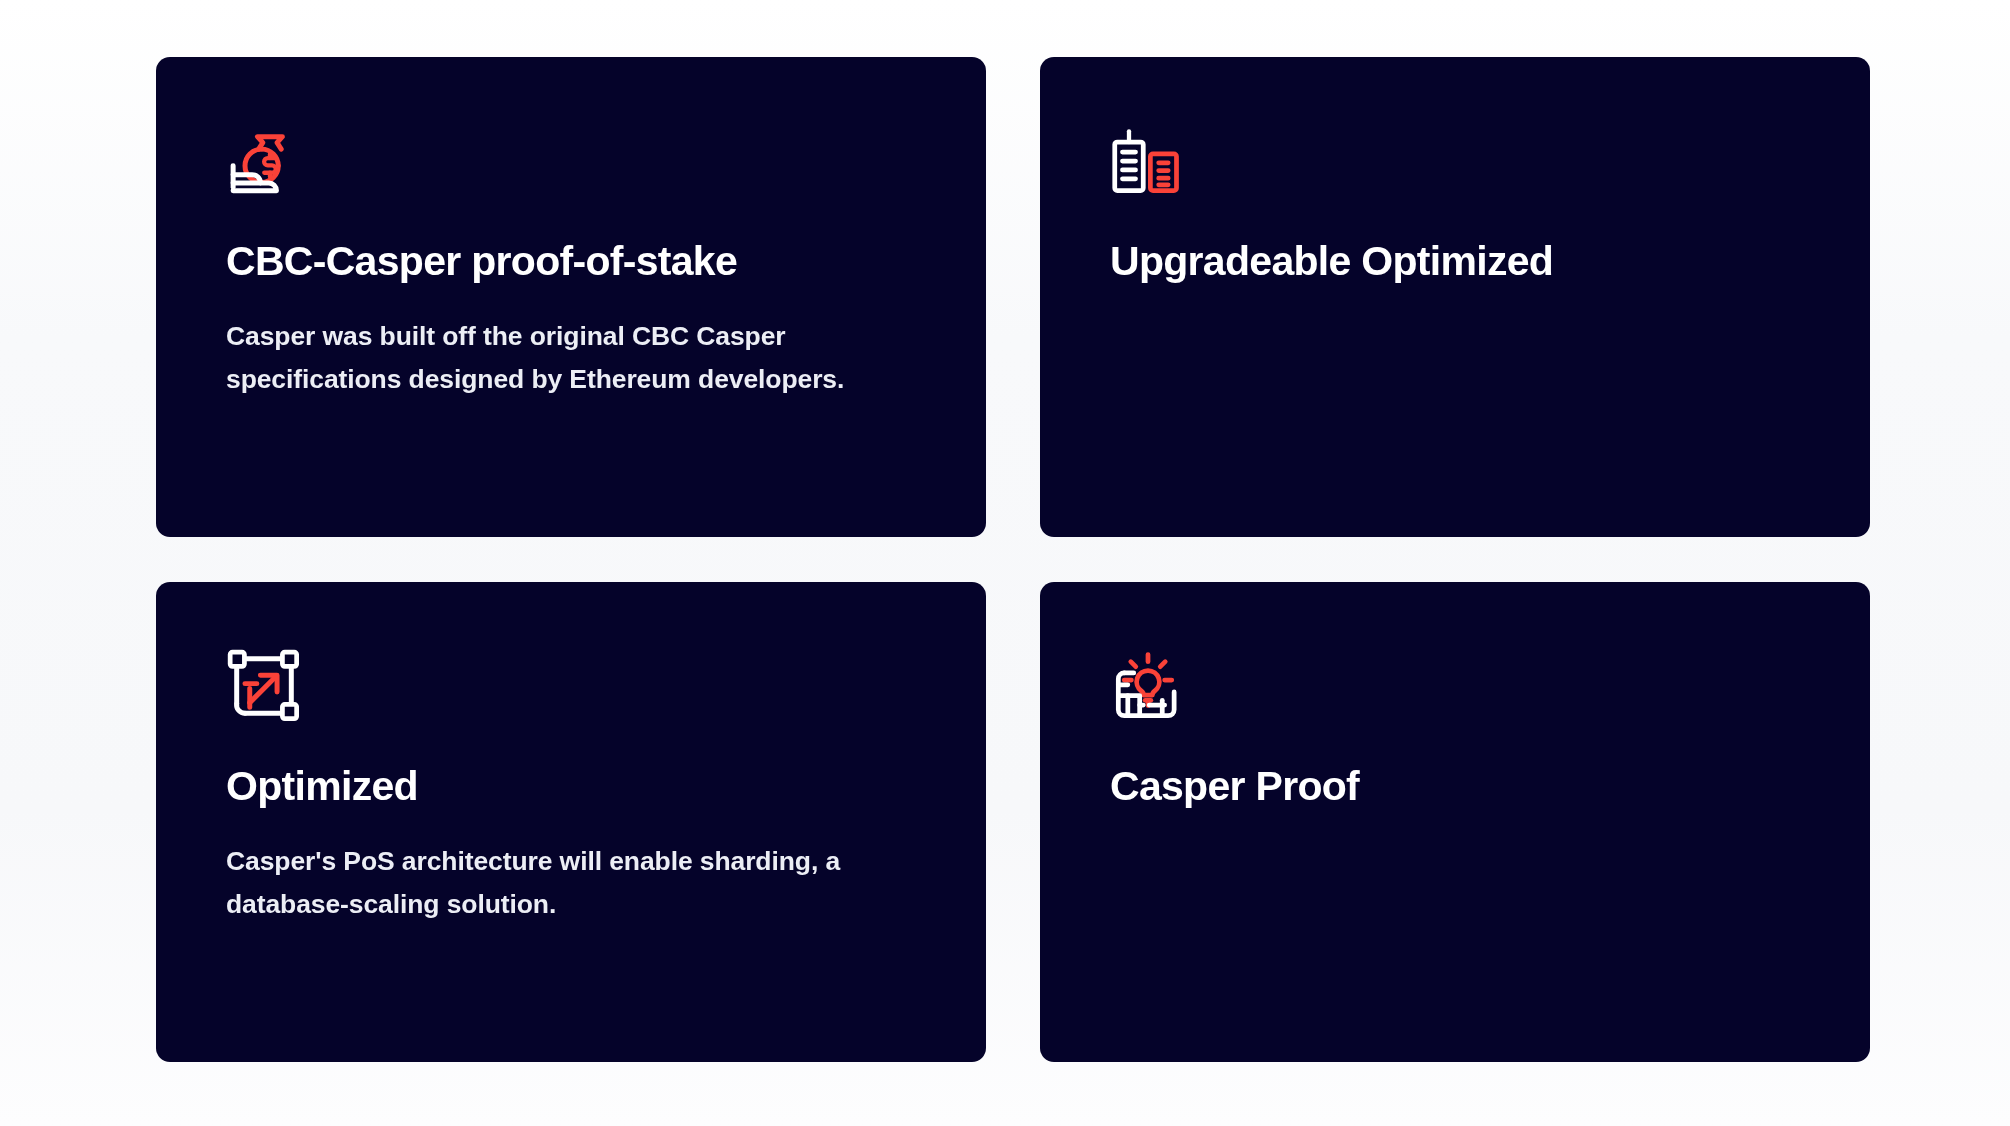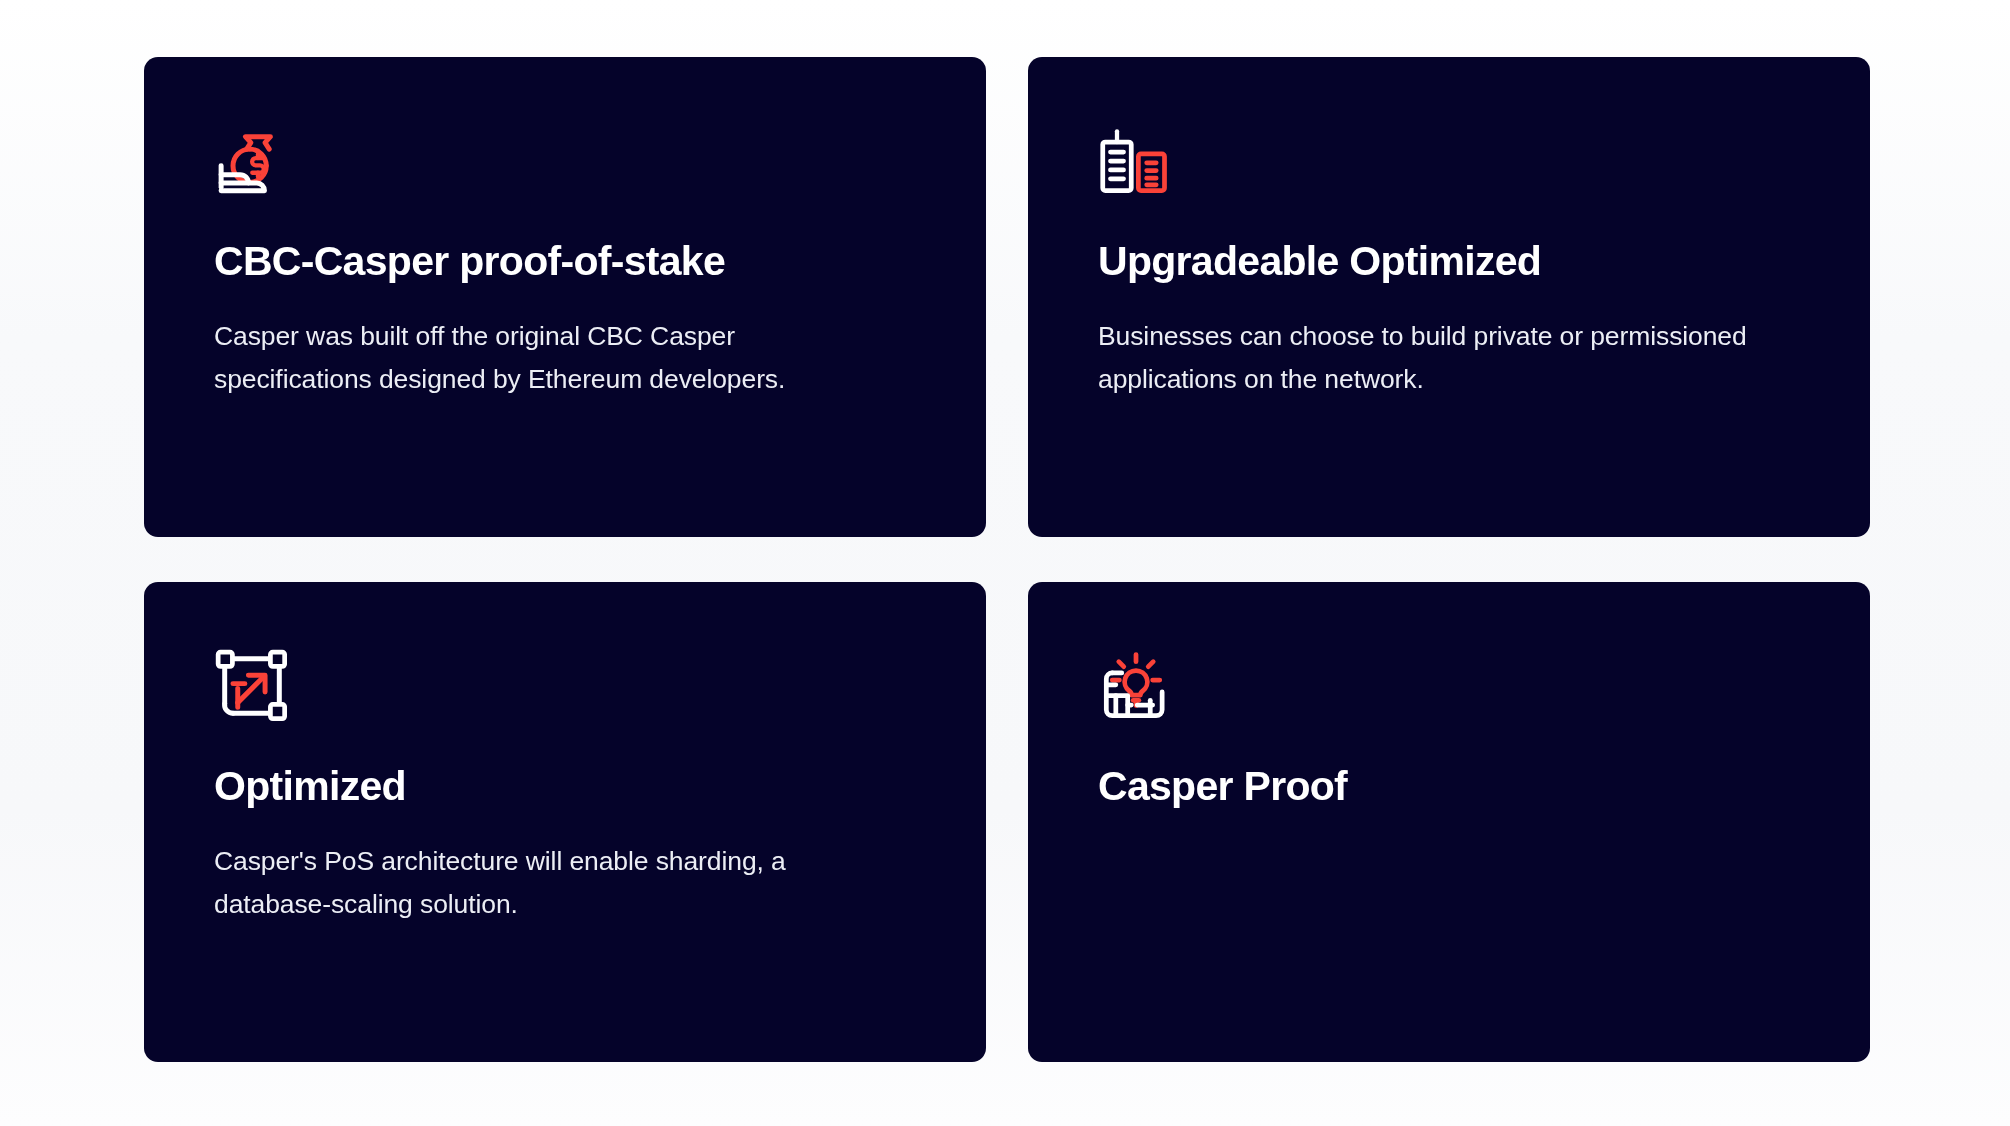--- a/index.html
+++ b/index.html
@@ -31,41 +31,42 @@
     column-gap: 42px;
     row-gap: 45px;
   }
 
   .card {
     background: #05032a;
     border-radius: 14px;
     padding: 66px 70px 0 70px;
     position: relative;
     overflow: hidden;
+    margin-left: 12px;
   }
 
   .card-icon {
     width: 76px;
     height: 76px;
     display: block;
     margin-bottom: 40px;
   }
 
   .card-title {
     font-size: 41px;
     font-weight: bold;
     color: #ffffff;
     letter-spacing: -0.7px;
     line-height: 1.12;
     margin-bottom: 30px;
   }
 
   .card-body {
     font-size: 26.5px;
-    font-weight: normal;
+    font-weight: bold;
     color: #eceef5;
     line-height: 1.62;
     letter-spacing: -0.1px;
     max-width: 690px;
   }
 
   .card-body.narrow { max-width: 660px; }
   .card-body.wide   { max-width: 700px; }
 </style>
 </head>
@@ -101,21 +102,20 @@
 
           <rect x="4" y="16" width="24" height="41" rx="2.2" stroke="#ffffff" stroke-width="4" fill="none"></rect>
           <path d="M16 16 V7" stroke="#ffffff" stroke-width="3.6" stroke-linecap="round"></path>
           <path d="M10.5 24.5 h11 M10.5 32 h11 M10.5 39.5 h11 M10.5 47 h11" stroke="#ffffff" stroke-width="4" stroke-linecap="round"></path>
 
           <rect x="34" y="26" width="22" height="31" rx="2.2" stroke="#fa4238" stroke-width="4" fill="none"></rect>
           <path d="M41 33.5 h8 M41 40 h8 M41 46.5 h8 M41 52 h8" stroke="#fa4238" stroke-width="4" stroke-linecap="round"></path>
         </svg>
       </span>
       <div class="card-title">Upgradeable Optimized</div>
-      <div class="card-body narrow">Businesses can choose to build private or permissioned applications on the network.</div>
     </div>
 
     <div class="card">
       <span class="card-icon">
         <svg viewBox="0 0 64 64" width="76" height="76" fill="none" xmlns="http://www.w3.org/2000/svg">
 
           <path d="M14 9 H47 M55 17 V46 M50 55 H16 M9 47 V16" stroke="#ffffff" stroke-width="4.2" stroke-linecap="round"></path>
           <path d="M9 47 a7 7 0 0 0 7 8" stroke="#ffffff" stroke-width="4.2" stroke-linecap="round" fill="none"></path>
 
           <rect x="3.5" y="3.5" width="12" height="12" rx="2" stroke="#ffffff" stroke-width="4" fill="#05032a"></rect>

